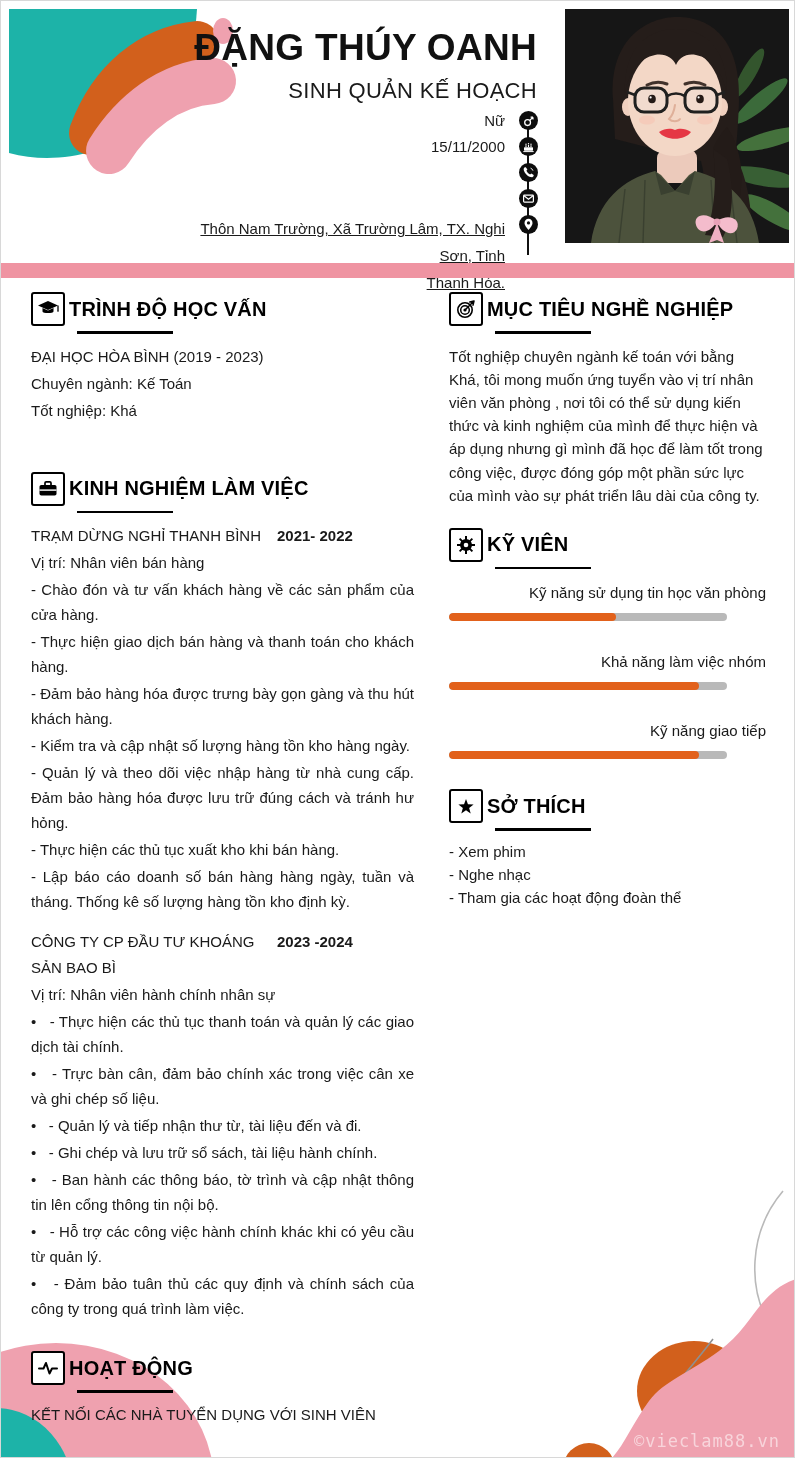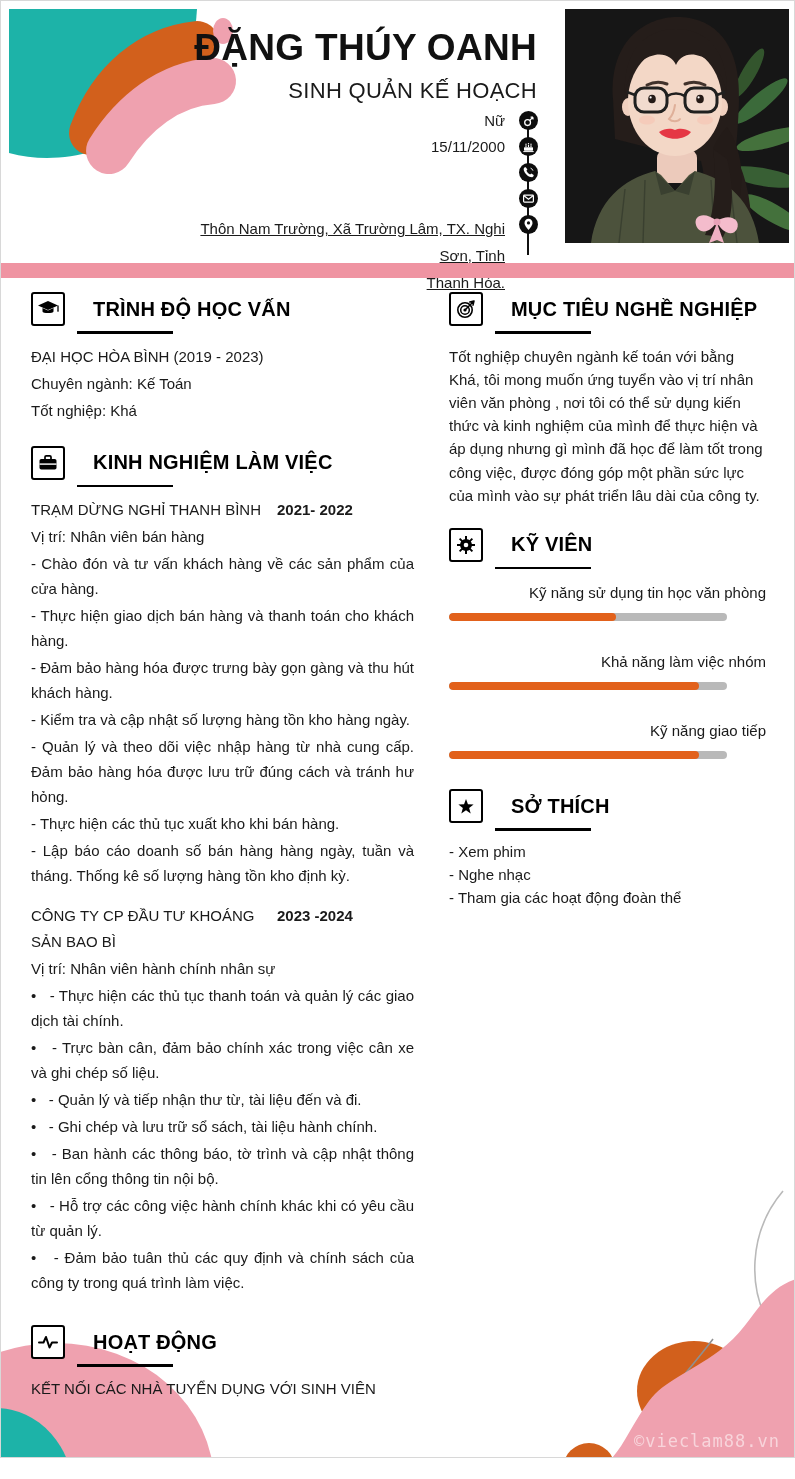--- a/index.html
+++ b/index.html
@@ -17,29 +17,29 @@
   .c-icon{position:absolute;left:518px;width:19px;height:19px;z-index:3;}
   .c-line{position:absolute;left:526px;top:119px;width:2px;height:135px;background:#111;z-index:2;}
   .photo{position:absolute;left:564px;top:8px;width:224px;height:234px;overflow:hidden;z-index:2;}
   .divider{position:absolute;top:262px;left:0;width:100%;height:15px;z-index:2;}
 
   
   .columns{position:absolute;top:291px;left:0;right:0;z-index:3;}
   .col-left{position:absolute;left:30px;width:383px;}
   .col-right{position:absolute;left:448px;width:317px;}
 
-  .sec-head{display:flex;align-items:center;gap:28px;}
+  .sec-head{display:flex;align-items:center;gap:4px;}
   .icon-box{width:34px;height:34px;border:2.5px solid #000;border-radius:3px;background:#fff;
             display:flex;align-items:center;justify-content:center;flex:0 0 auto;box-sizing:border-box;}
   .sec-head h2{margin:0;font-size:20px;font-weight:bold;color:#000;letter-spacing:.2px;white-space:nowrap;}
   .sec-underline{height:2.5px;background:#000;width:96px;margin:5px 0 0 46px;}
 
   .edu-line,.act-line{font-size:15px;line-height:27px;color:#1a1a1a;}
   .sec-edu .content{margin-top:9px;}
-  .sec-exp{margin-top:22px;}
+  .sec-exp{margin-top:48px;}
   .sec-act{margin-top:30px;}
   .sec-act .content{margin-top:8px;}
 
   .job{margin-top:10px;}
   .job + .job{margin-top:15px;}
   .job-head{position:relative;font-size:15px;line-height:26px;color:#1a1a1a;}
   .company{display:inline-block;width:242px;}
   .period{position:absolute;left:246px;top:0;font-weight:bold;white-space:nowrap;}
   .position{margin:1px 0 2px;font-size:15px;line-height:25px;color:#1a1a1a;}
   .duty{margin:0 0 2px;font-size:15px;line-height:25px;color:#1a1a1a;text-align:justify;}

